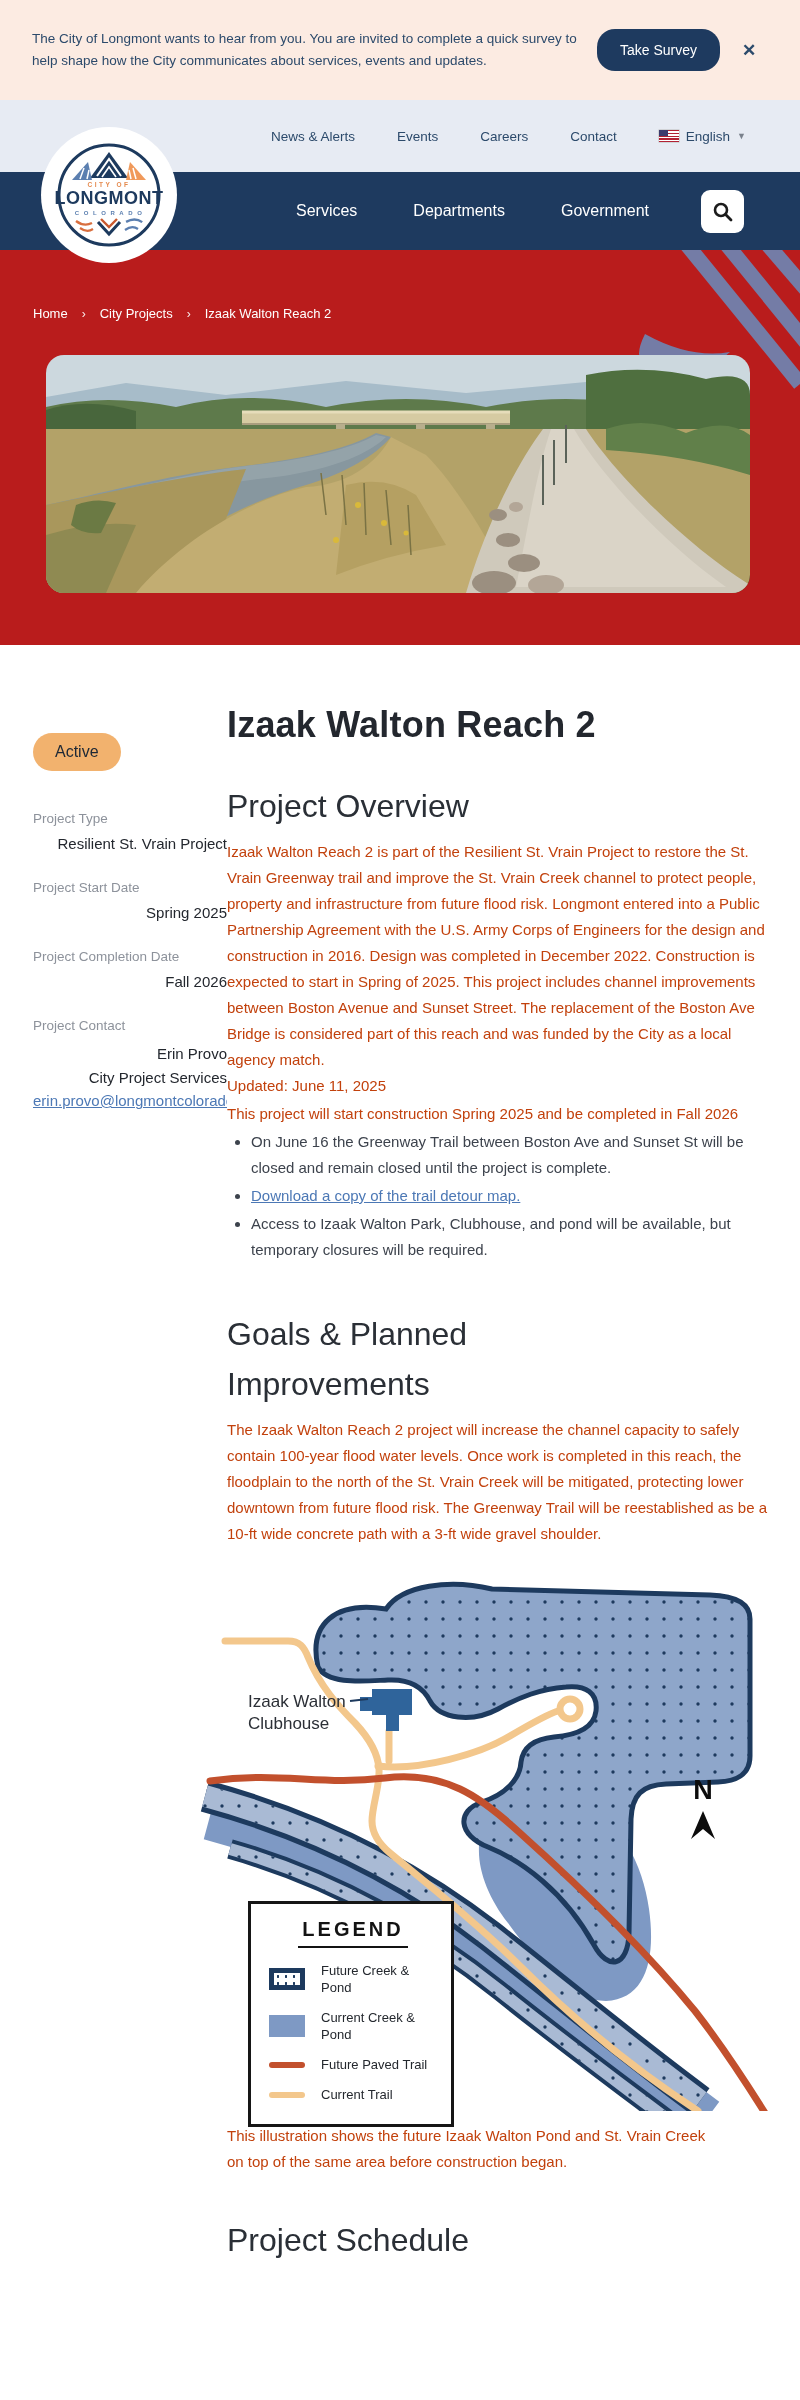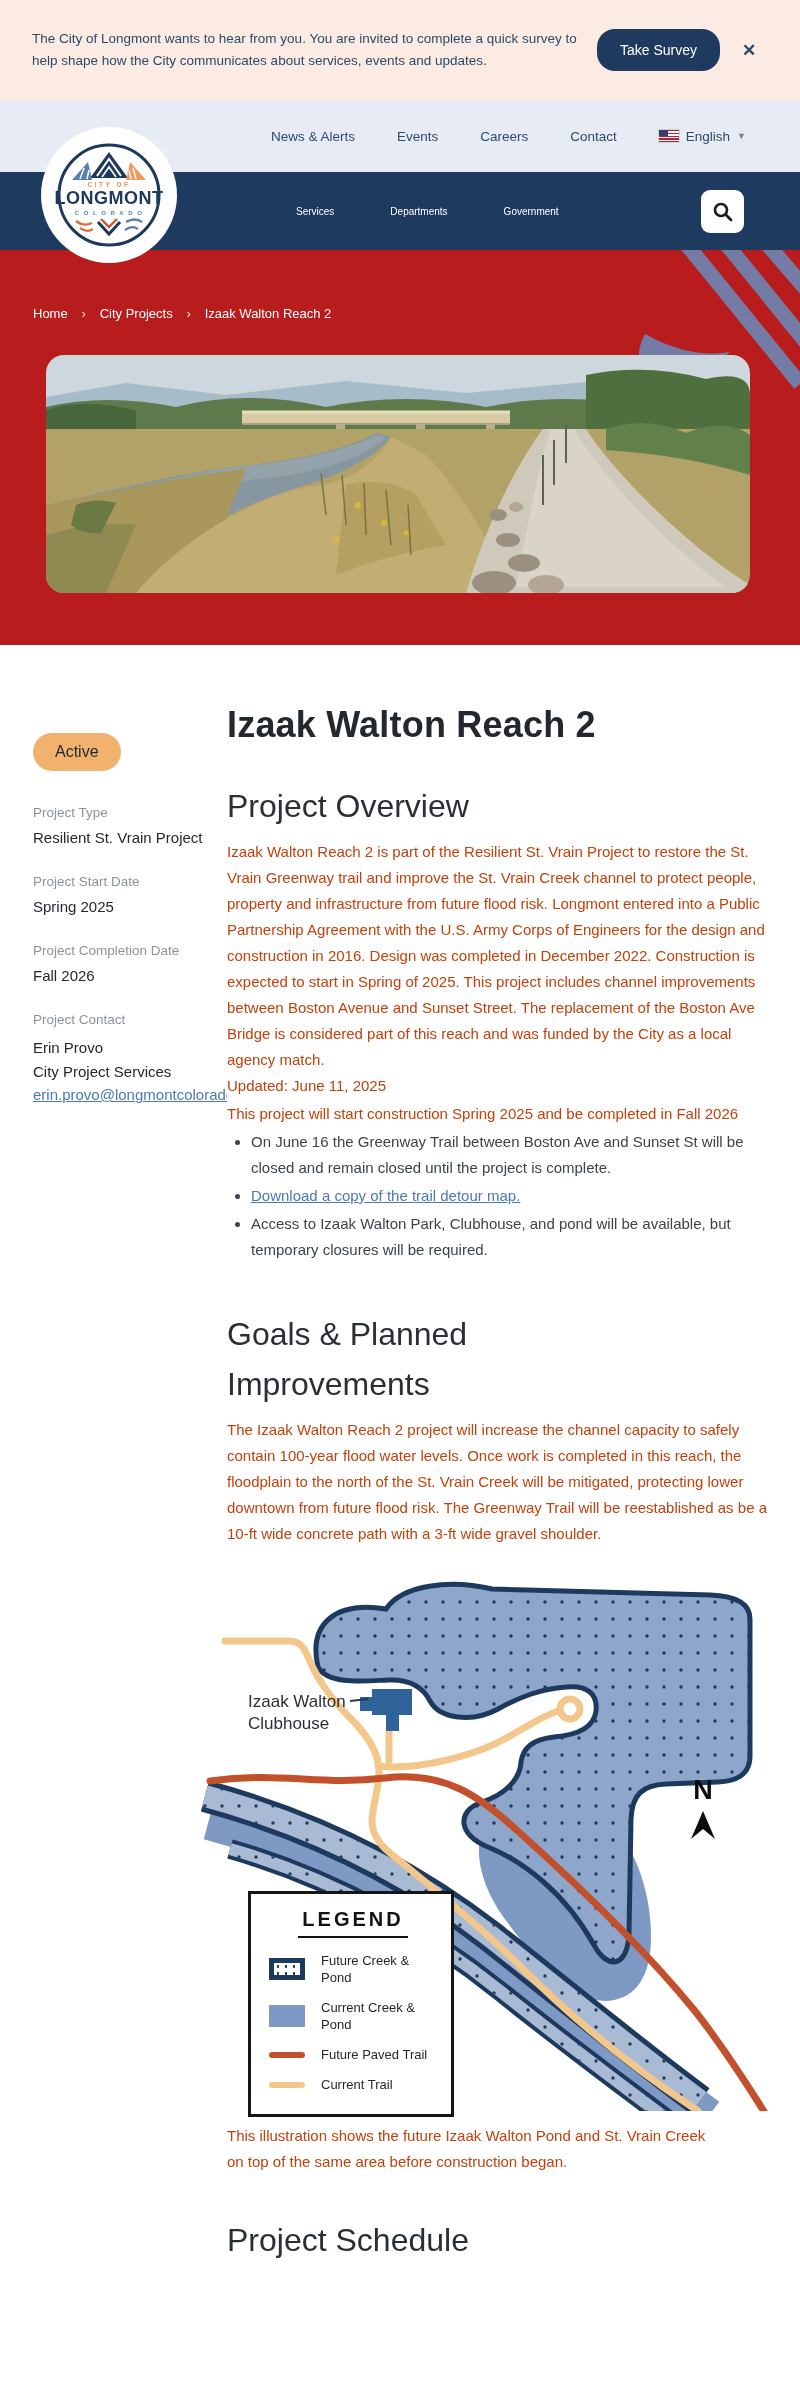--- a/index.html
+++ b/index.html
@@ -18,55 +18,55 @@
     gap:42px; padding-right:54px; }
   .utility a { color:#2c4a6b; text-decoration:none; font-size:13.5px; }
   .lang { display:flex; align-items:center; gap:7px; color:#2c4a6b; font-size:13.5px; cursor:pointer; }
   .flag { width:20px; height:12px; position:relative;
     background:repeating-linear-gradient(#b22234 0 1.4px, #fff 1.4px 2.8px); box-shadow:0 0 0 0.5px #bbb; }
   .flag::after { content:""; position:absolute; left:0; top:0; width:9px; height:6px; background:#3c3b6e; }
   .caret { font-size:9px; color:#7a818c; }
   
   .mainnav { background:#1e3a5f; height:78px; position:relative; }
   .nav-links { position:absolute; left:296px; top:0; height:78px; display:flex; align-items:center; gap:56px; }
-  .nav-links a { color:#fff; text-decoration:none; font-size:10px; }
+  .nav-links a { color:#fff; text-decoration:none; font-size:16px; }
   .search-btn { position:absolute; right:56px; top:18px; width:43px; height:43px; background:#fff;
     border:none; border-radius:9px; cursor:pointer; display:flex; align-items:center; justify-content:center; }
   
   .logo-wrap { position:absolute; left:40px; top:126px; width:138px; height:138px; z-index:6; }
   
   .hero { background:#b91c1c; height:395px; position:relative; overflow:hidden; }
   .watermark { position:absolute; right:0; top:-6px; }
   .breadcrumb { position:absolute; left:33px; top:56px; display:flex; gap:14px; align-items:center;
     font-size:13px; color:#fff; z-index:2; }
   .breadcrumb a { color:#fff; text-decoration:none; }
   .crumb-sep { color:rgba(255,255,255,.9); font-size:12px; }
   .hero-photo { position:absolute; left:46px; top:105px; width:704px; height:238px; border-radius:18px;
     overflow:hidden; z-index:2; }
   
   .content { display:flex; background:#fff; }
   .sidebar { width:194px; margin-left:33px; padding-top:88px; flex-shrink:0; }
   .pill { display:inline-block; background:#f2b26e; color:#1d2835; font-size:16px;
-    padding:10px 22px; border-radius:22px; margin-bottom:10px; }
+    padding:10px 22px; border-radius:22px; margin-bottom:16px; }
   .f-label { font-size:13.5px; color:#8d929b; margin-top:22px; line-height:20px; }
-  .f-value { font-size:15px; color:#23272e; line-height:24px; margin-top:3px; }
+  .f-value { font-size:15px; color:#23272e; line-height:24px; margin-top:3px;text-align:right; }
   .email-link { display:block; width:194px; overflow:hidden; white-space:nowrap;
     color:#4c78b5; text-decoration:underline; font-size:15px; margin-top:2px; }
   .main { width:548px; padding-top:58px; }
   h1 { font-size:36px; font-weight:700; color:#23272e; line-height:44px; letter-spacing:.2px; }
   h2 { font-size:32px; font-weight:400; color:#2a2f36; line-height:50px; margin-top:34px; margin-bottom:8px; }
   .goals-h { max-width:420px; margin-top:46px; }
   p.body, .body { font-size:15px; line-height:26px; color:#c2410c; }
   ul.status { margin:2px 0 0 24px; }
   ul.status li { font-size:15px; line-height:26px; color:#3d434d; margin-bottom:2px; }
   a.inline-link { color:#4c78b5; text-decoration:underline; }
   .updated { margin-bottom:2px; }
   
   .map-wrap { position:relative; width:620px; height:530px; margin-left:-77px; margin-top:34px; }
-  .legend { position:absolute; left:98px; top:310px; width:206px; background:#fff;
+  .legend { position:absolute; left:98px; top:320px; width:206px; background:#fff;
     border:3px solid #161616; padding:14px 14px 8px 18px; }
   .legend-title-row { text-align:center; margin-bottom:14px; }
   .legend-title { display:inline-block; font-size:20px; font-weight:700; letter-spacing:3px;
     color:#131313; border-bottom:2.5px solid #131313; padding:0 4px 5px; }
   .legend-row { display:flex; align-items:center; gap:16px; margin-bottom:13px; }
   .sw { flex-shrink:0; }
   .sw-future { width:36px; height:22px; border:5px solid #1d3a5e; background-color:#fff;
     background-image:radial-gradient(circle, #1d3a5e 1.1px, transparent 1.3px); background-size:8px 7px; }
   .sw-current { width:36px; height:22px; background:#7e99c4; }
   .sw-red { width:36px; height:6px; background:#c2502d; border-radius:3px; }

